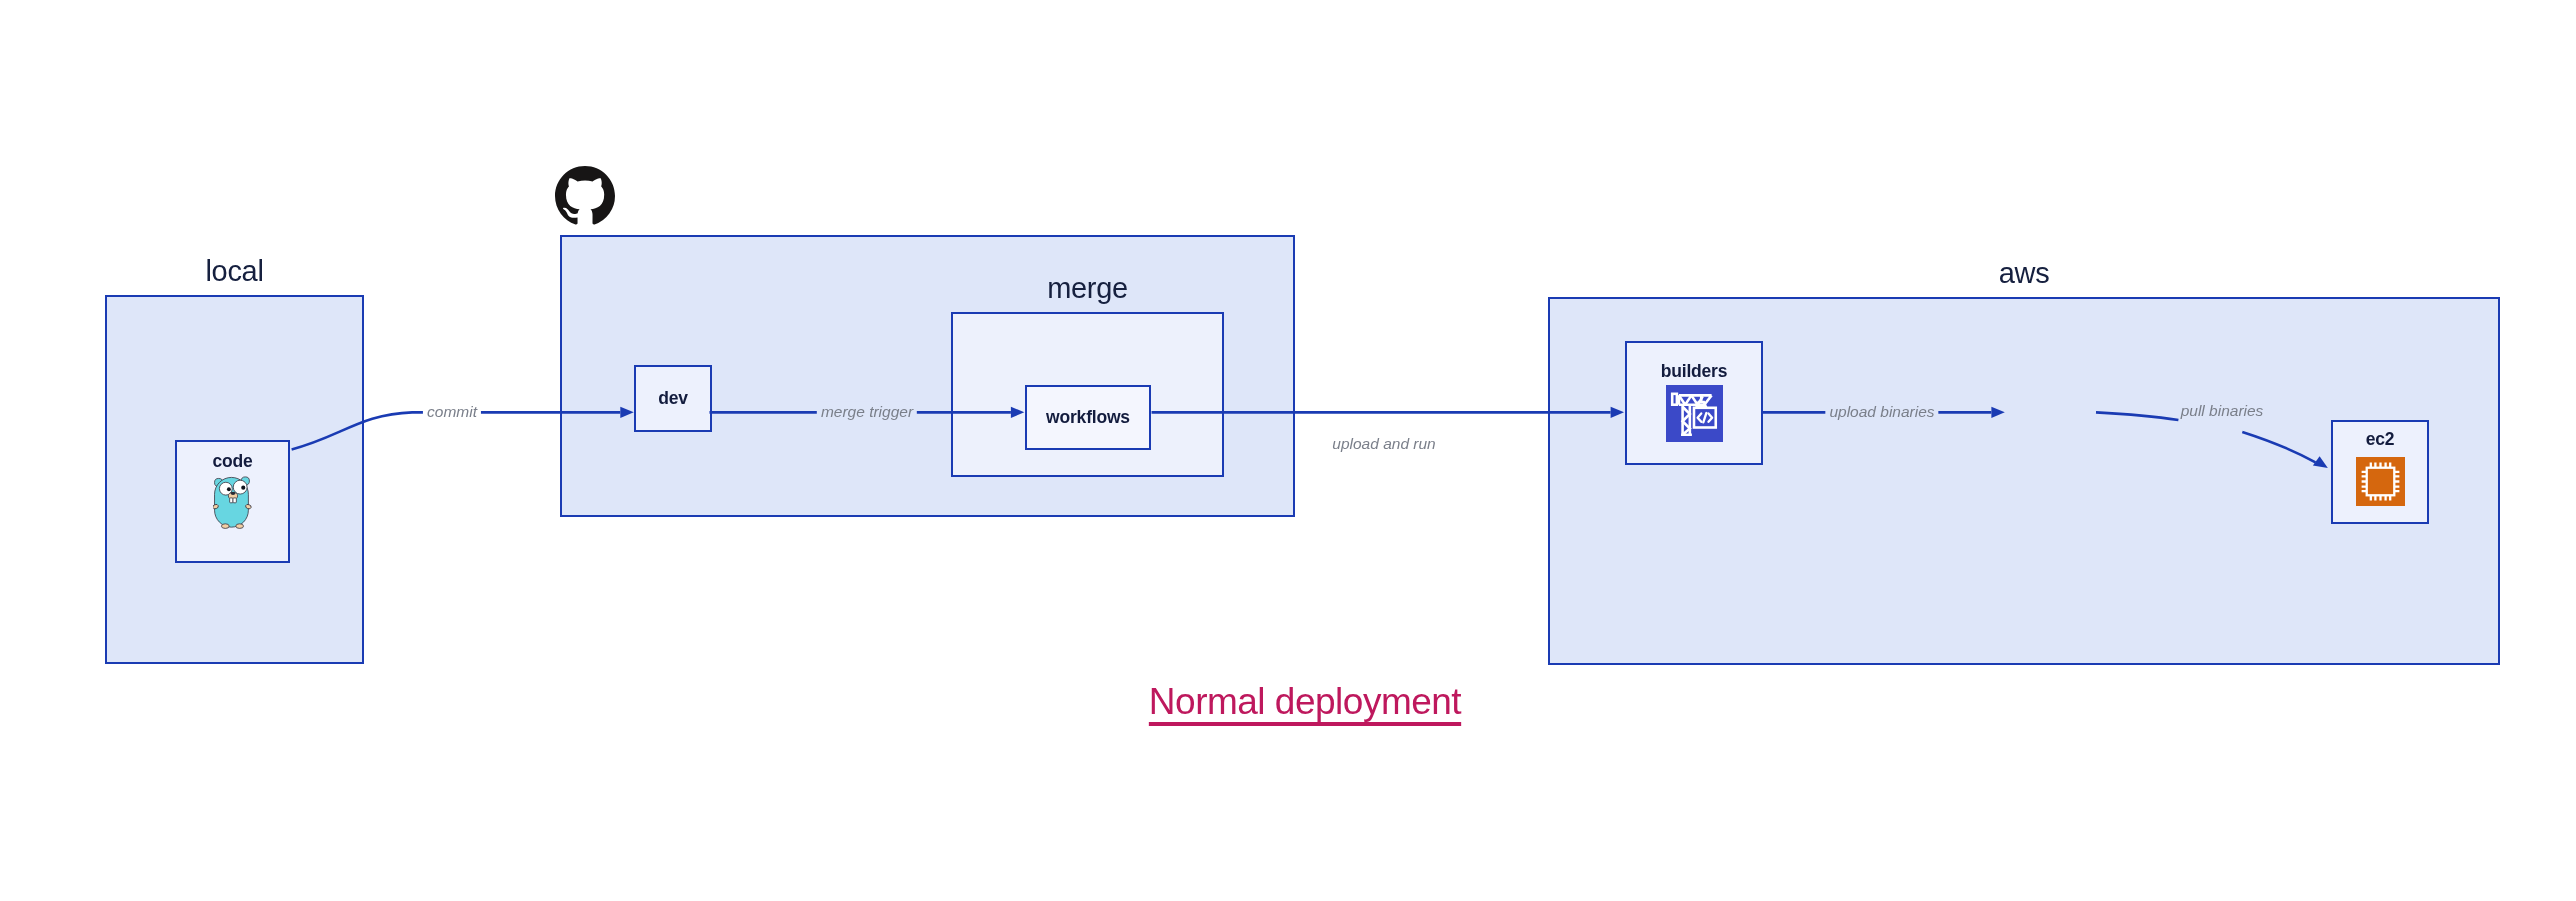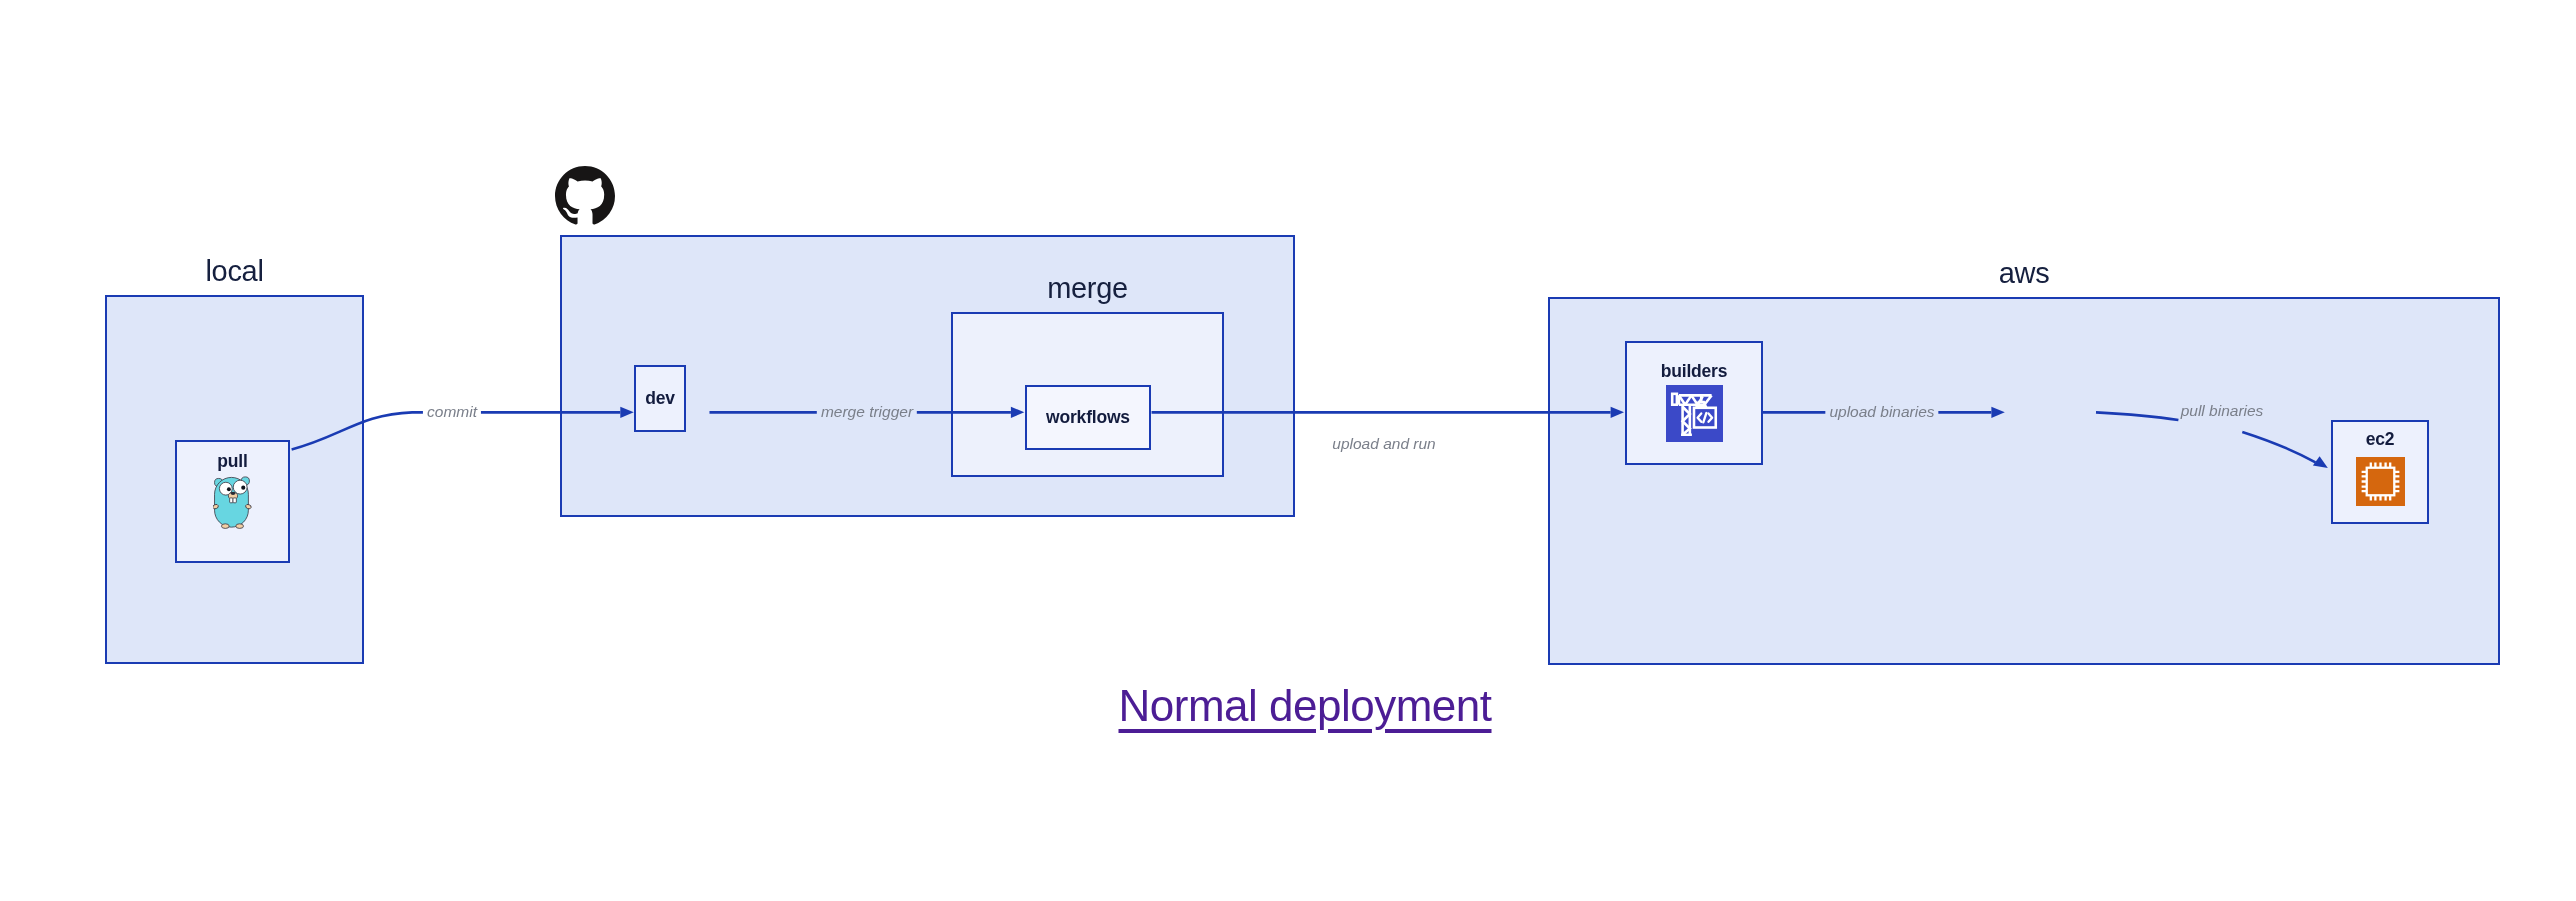--- a/index.html
+++ b/index.html
@@ -19,21 +19,21 @@
   .node-label{font-size:17.5px; font-weight:bold; color:#131c3e; letter-spacing:-0.2px;}
   .edge-label{position:absolute; transform:translate(-50%,-50%); font-size:15.5px; font-style:italic;
               color:#7a7f8a; white-space:nowrap; line-height:1; padding:3.1px 4.1px; z-index:30;}
   .edge-label.on-white{background:#ffffff;}
   .edge-label.on-group{background:#dee6f9;}
   .edge-label.bare{background:transparent;}
   #edges-layer{position:absolute; left:0; top:0; z-index:20; pointer-events:none;}
   .icon-badge{display:block;}
   .title-wrap{position:absolute; left:790px; top:681px; width:1030px; text-align:center; z-index:5;}
   .title-text{
-    display:inline-block; font-size:44px; letter-spacing:-0.5px; color:#4c1d95;
+    display:inline-block; font-size:37px; letter-spacing:-0.5px; color:#be185d;
     text-decoration:underline; text-decoration-thickness:3.6px; text-underline-offset:8.2px;
   }
   .gh-logo{position:absolute; left:555px; top:166px; width:60px; height:60px; z-index:6;}
 </style>
 </head>
 <body>
 
 <div class="canvas">
 
   <div class="group" style="left:105px; top:295px; width:259px; height:369px;"></div>
@@ -49,21 +49,21 @@
 
   <div class="grp-label centered" style="left:951px; top:273px; width:273px;">merge</div>
 
   <div class="grp-label centered" style="left:1548px; top:258px; width:952px;">aws</div>
 
   <svg class="gh-logo" viewBox="0 0 16 16">
     <path fill="#171515" fill-rule="evenodd" d="M8 0C3.58 0 0 3.58 0 8c0 3.54 2.29 6.53 5.47 7.59.4.07.55-.17.55-.38 0-.19-.01-.82-.01-1.49-2.01.37-2.53-.49-2.69-.94-.09-.23-.48-.94-.82-1.13-.28-.15-.68-.52-.01-.53.63-.01 1.08.58 1.23.82.72 1.21 1.87.87 2.33.66.07-.52.28-.87.51-1.07-1.78-.2-3.64-.89-3.64-3.95 0-.87.31-1.59.82-2.15-.08-.2-.36-1.02.08-2.12 0 0 .67-.21 2.2.82.64-.18 1.32-.27 2-.27s1.36.09 2 .27c1.53-1.04 2.2-.82 2.2-.82.44 1.1.16 1.92.08 2.12.51.56.82 1.27.82 2.15 0 3.07-1.87 3.75-3.65 3.95.29.25.54.73.54 1.48 0 1.07-.01 1.93-.01 2.2 0 .21.15.46.55.38A8.01 8.01 0 0 0 16 8c0-4.42-3.58-8-8-8z"></path>
   </svg>
 
   <div class="node" style="left:175px; top:440px; width:115px; height:123px; padding-top:9.3px;">
-    <span class="node-label">pull</span>
+    <span class="node-label">code</span>
     <svg class="icon-badge" style="margin-top:2.1px;" width="40" height="55" viewBox="0 0 78 106">
       <g stroke="#3a3a45" stroke-width="1.6">
         <circle cx="11" cy="16" r="8" fill="#67d6e1"></circle>
         <circle cx="63" cy="13" r="8" fill="#67d6e1"></circle>
         <rect x="3" y="6" width="66" height="97" rx="33" fill="#67d6e1"></rect>
         <ellipse cx="5" cy="63" rx="5.5" ry="4" fill="#f2cfa4" transform="rotate(-20 5 63)"></ellipse>
         <ellipse cx="69" cy="63" rx="5.5" ry="4" fill="#f2cfa4" transform="rotate(20 69 63)"></ellipse>
         <ellipse cx="24" cy="101" rx="7.5" ry="4.5" fill="#f2cfa4"></ellipse>
         <ellipse cx="52" cy="101" rx="7.5" ry="4.5" fill="#f2cfa4"></ellipse>
         <circle cx="25" cy="28" r="12.5" fill="#ffffff"></circle>
@@ -71,21 +71,21 @@
         <ellipse cx="39" cy="42" rx="9" ry="6.5" fill="#f2cfa4"></ellipse>
         <rect x="32.5" y="46" width="6.5" height="9.5" rx="1.5" fill="#ffffff"></rect>
         <rect x="39" y="46" width="6.5" height="9.5" rx="1.5" fill="#ffffff"></rect>
       </g>
       <ellipse cx="39" cy="37" rx="4.5" ry="3.2" fill="#2b2b33"></ellipse>
       <circle cx="31" cy="29" r="3.8" fill="#10131c"></circle>
       <circle cx="59" cy="26" r="4" fill="#10131c"></circle>
     </svg>
   </div>
 
-  <div class="node center" style="left:634px; top:365px; width:52px; height:67px;">
+  <div class="node center" style="left:634px; top:365px; width:78px; height:67px;">
     <span class="node-label">dev</span>
   </div>
 
   <div class="node inner center" style="left:1025px; top:385px; width:126px; height:65px;">
     <span class="node-label">workflows</span>
   </div>
 
   <div class="node" style="left:1625px; top:341px; width:138px; height:124px; padding-top:18px;">
     <span class="node-label">builders</span>
     <svg class="icon-badge" style="margin-top:3.1px;" width="57" height="57" viewBox="0 0 110 110">

